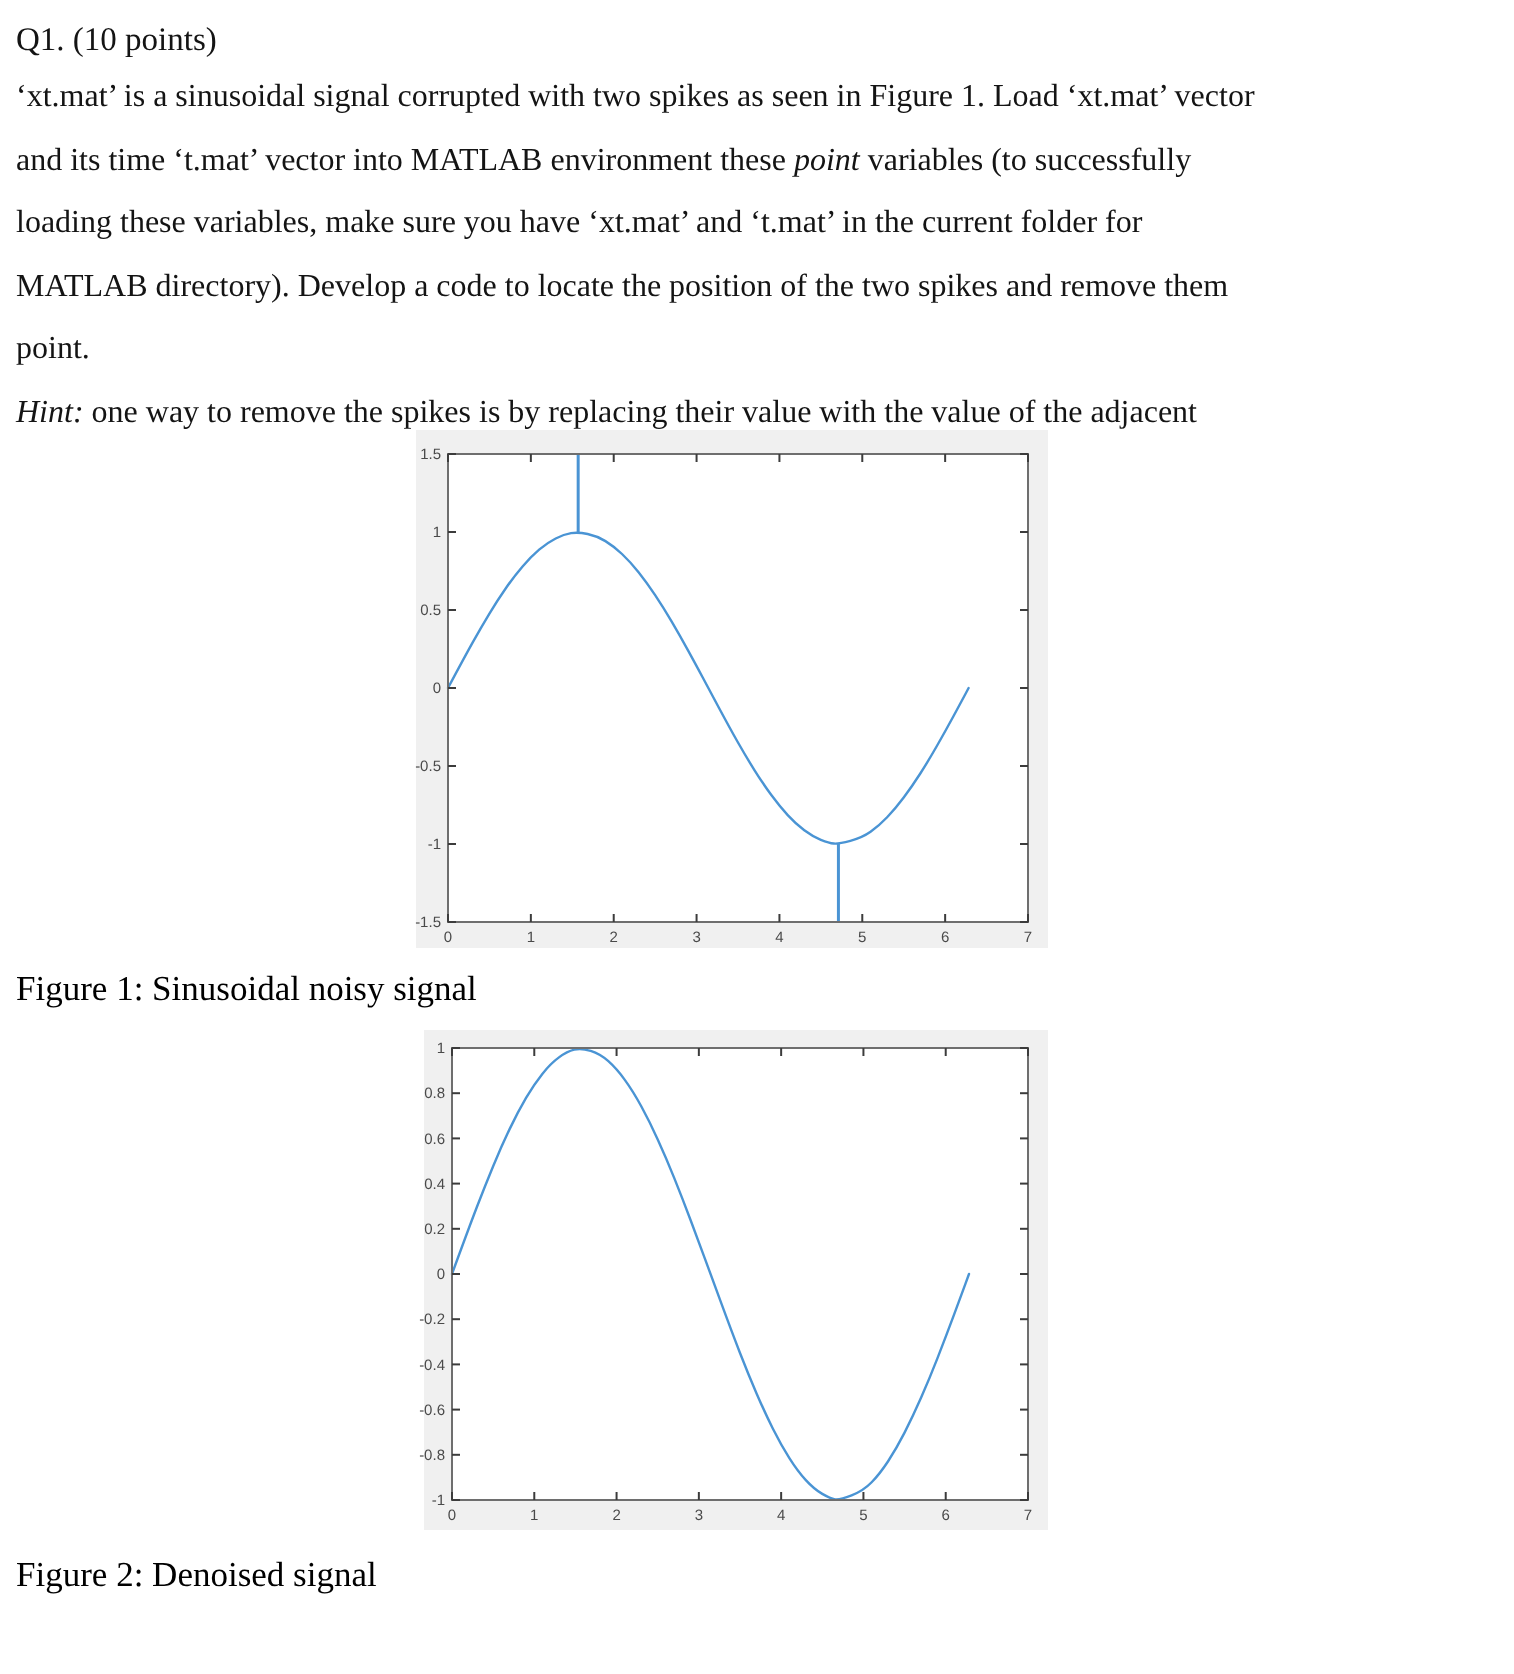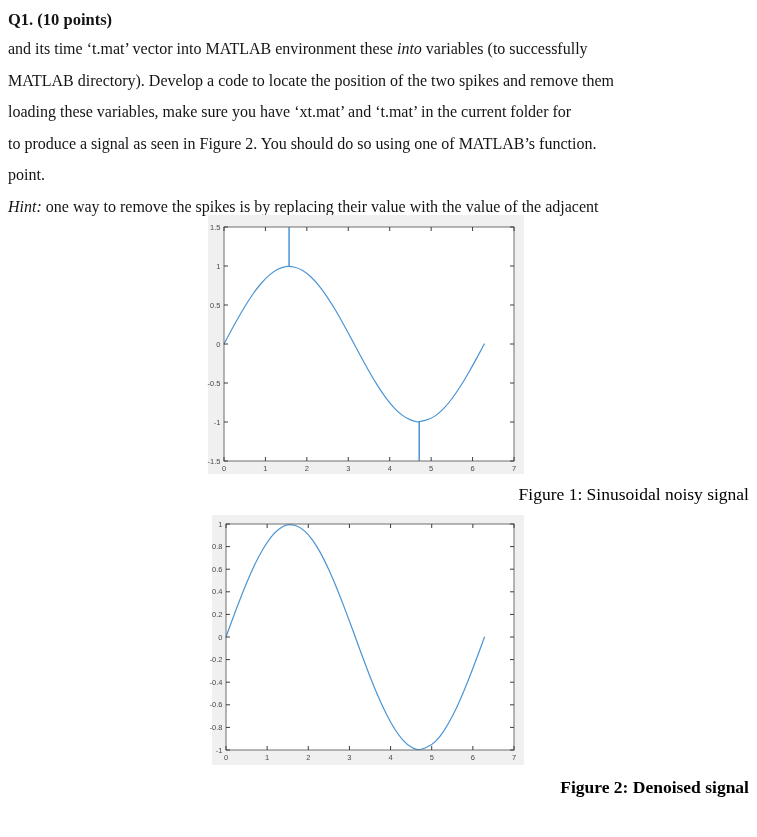--- a/index.html
+++ b/index.html
@@ -6,51 +6,51 @@
   body{
     width:757px;height:837px;
     background:#ffffff;
     font-family:"Liberation Serif", serif;
     color:#141414;
     overflow:hidden;
   }
   .page{padding:6px 8px 0 8px;}
   .heading{
     font-size:16.5px;line-height:20px;
-    margin:4px 0 3px 0;font-weight:bold;
+    margin:4px 0 3px 0;font-weight:normal;
   }
   .para .line{
     font-size:16px;line-height:31.5px;
     white-space:nowrap;
   }
   .para .it{font-style:italic;}
   .figimg{position:relative;overflow:visible;}
   #chart-0{margin:-7px 0 0 200px;width:316px;height:259px;}
   #chart-1{margin:0 0 0 204px;width:312px;height:250px;}
   .caption{
     font-size:17.5px;color:#000;
-    text-align:right;
+    text-align:left;
     margin:10px 0 10px 0;
     width:741px;
   }
-  .caption2{margin-top:12px;font-weight:bold;}
+  .caption2{margin-top:12px;}
   svg{display:block;overflow:visible;}
 </style>
 </head>
 <body>
 
 <div class="page">
 
   <h1 class="heading">Q1. (10 points)</h1>
 
   <div class="para" id="paragraph">
-      <div class="line"><span>and its time ‘t.mat’ vector into MATLAB environment these </span><span class="it">into</span><span> variables (to successfully</span></div>
+      <div class="line"><span>‘xt.mat’ is a sinusoidal signal corrupted with two spikes as seen in Figure 1. Load ‘xt.mat’ vector</span></div>
+      <div class="line"><span>and its time ‘t.mat’ vector into MATLAB environment these </span><span class="it">point</span><span> variables (to successfully</span></div>
+      <div class="line"><span>loading these variables, make sure you have ‘xt.mat’ and ‘t.mat’ in the current folder for</span></div>
       <div class="line"><span>MATLAB directory). Develop a code to locate the position of the two spikes and remove them</span></div>
-      <div class="line"><span>loading these variables, make sure you have ‘xt.mat’ and ‘t.mat’ in the current folder for</span></div>
-      <div class="line"><span>to produce a signal as seen in Figure 2. You should do so using one of MATLAB’s function.</span></div>
       <div class="line"><span>point.</span></div>
       <div class="line"><span class="it">Hint:</span><span> one way to remove the spikes is by replacing their value with the value of the adjacent</span></div>
     </div>
 
   <div class="figimg" id="chart-0">
       <svg width="316" height="259" viewBox="0 0 316 259">
         <rect x="0" y="0" width="316" height="259" fill="#F0F0F0"></rect>
         <rect x="16" y="12" width="290" height="234" fill="#FFFFFF"></rect>
         <path d="M16,129 Q24.29,113.48 28.43,106.07 Q32.57,98.66 36.715,91.795 Q40.86,84.93 45,79 Q49.14,73.07 53.285,68.235 Q57.43,63.4 61.56999999999999,59.849999999999994 Q65.71,56.3 69.85499999999999,54.235 Q74,52.17 77.53999999999999,51.585 Q81.08,51 85.82499999999999,52.015 Q90.57,53.03 94.715,55.565 Q98.86,58.1 103,62 Q107.14,65.9 111.285,71.125 Q115.43,76.35 119.57,82.55 Q123.71,88.75 127.85499999999999,95.81 Q132,102.87 136.14499999999998,110.435 Q140.29,118 143.23,123.5 Q146.17,129 151.515,138.985 Q156.86,148.97 161,156.26 Q165.14,163.55 169.285,170.145 Q173.43,176.74 177.57,182.395 Q181.71,188.05 185.85500000000002,192.53500000000003 Q190,197.02 194.14499999999998,200.14 Q198.29,203.26 202.43,204.89499999999998 Q206.57,206.53 208.89,206.765 Q211.21,207 217.175,205.4 Q223.14,203.8 227.285,200.875 Q231.43,197.95 235.57,193.62 Q239.71,189.29 243.85500000000002,183.755 Q248,178.22 252.145,171.745 Q256.29,165.27 260.43,158.015 Q264.57,150.76 268.71500000000003,143.115 Q272.86,135.47 274.58000000000004,132.235 L276.3,129" fill="none" stroke="#4A94D4" stroke-width="1.2" stroke-linecap="round"></path>
         <line x1="81.08428571428571" y1="51" x2="81.08428571428571" y2="12" stroke="#4A94D4" stroke-width="1.5"></line>

